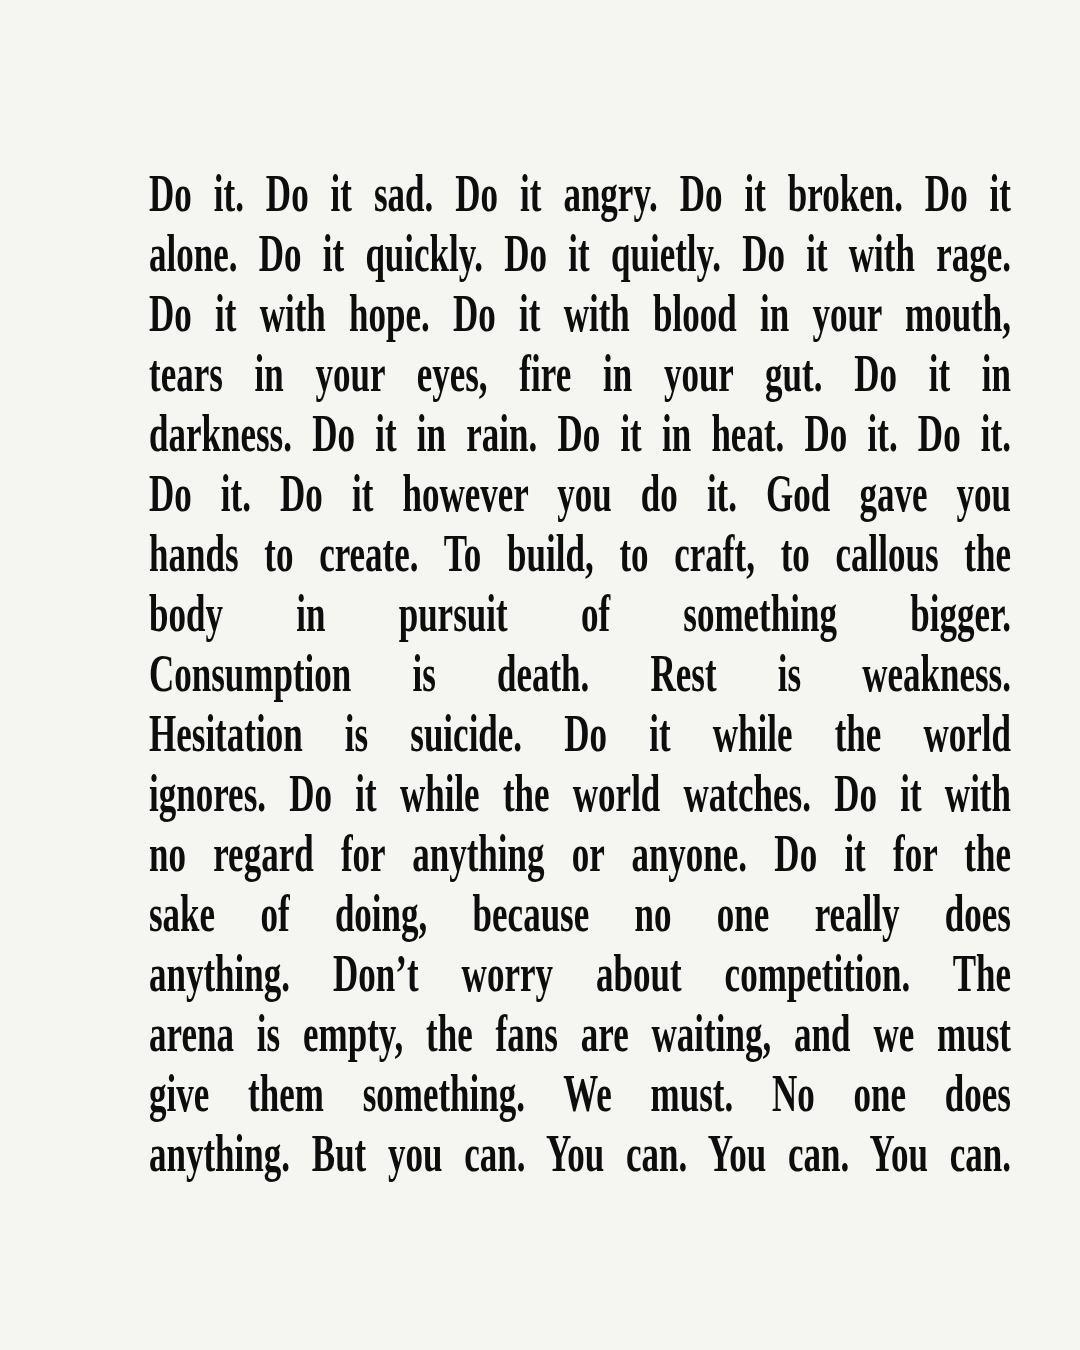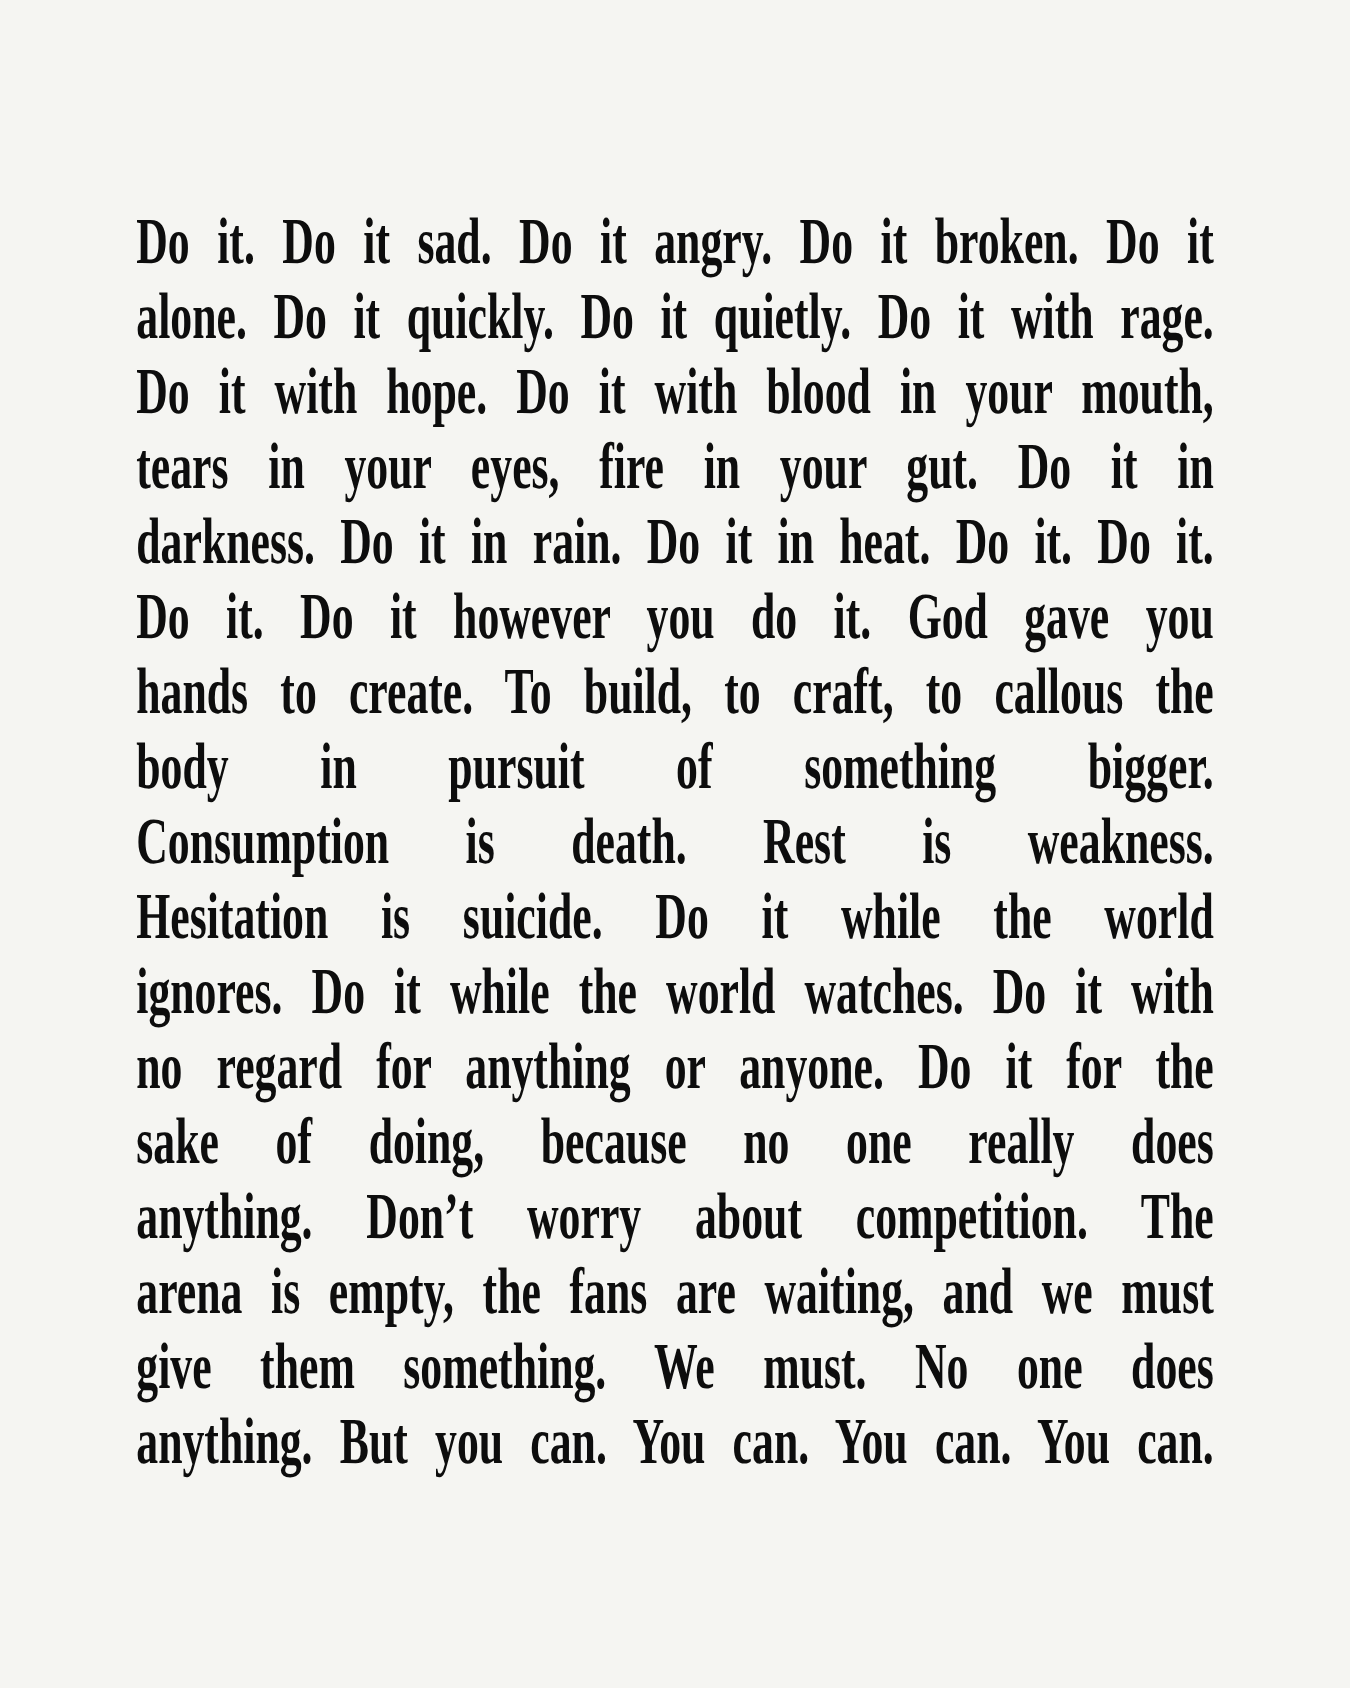--- a/index.html
+++ b/index.html
@@ -10,20 +10,21 @@
     width: 1080px;
     height: 1350px;
     position: relative;
     overflow: hidden;
     background: #f5f5f2;
     font-family: "Liberation Serif", serif;
   }
   .poster {
     position: absolute;
     inset: 0;
+    margin-left: 40px;
   }
   .quote-block {
     position: absolute;
     left: 109px;
     top: 164px;
     width: 862px;
     color: #0d0d0d;
     font-weight: bold;
     font-size: 35px;
     line-height: 40px;

